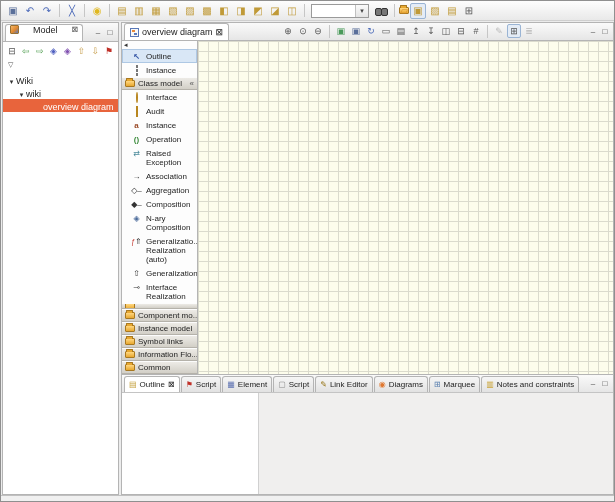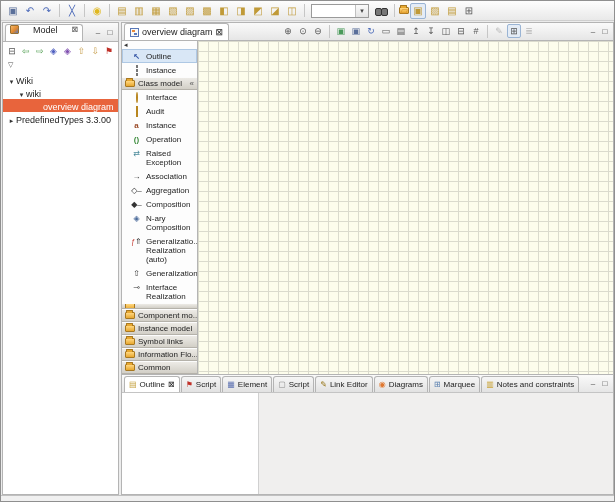--- a/index.html
+++ b/index.html
@@ -170,24 +170,20 @@
         <div class="tree-row lvl0">
           <span class="arrow">▾</span>
           <span class="lbl">Wiki</span>
         </div>
         <div class="tree-row lvl1">
           <span class="arrow">▾</span>
           <span class="lbl">wiki</span>
         </div>
         <div class="tree-row sel">
           <span class="lbl">overview diagram</span>
-        </div>
-        <div class="tree-row lvl0">
-          <span class="arrow">▸</span>
-          <span class="lbl">PredefinedTypes 3.3.00</span>
         </div>
       </div>
     </div>
 
     <div class="sash"></div>
 
     <div class="editor-col">
 
       <div class="editor-tabrow">
         <span class="ed-tab">

